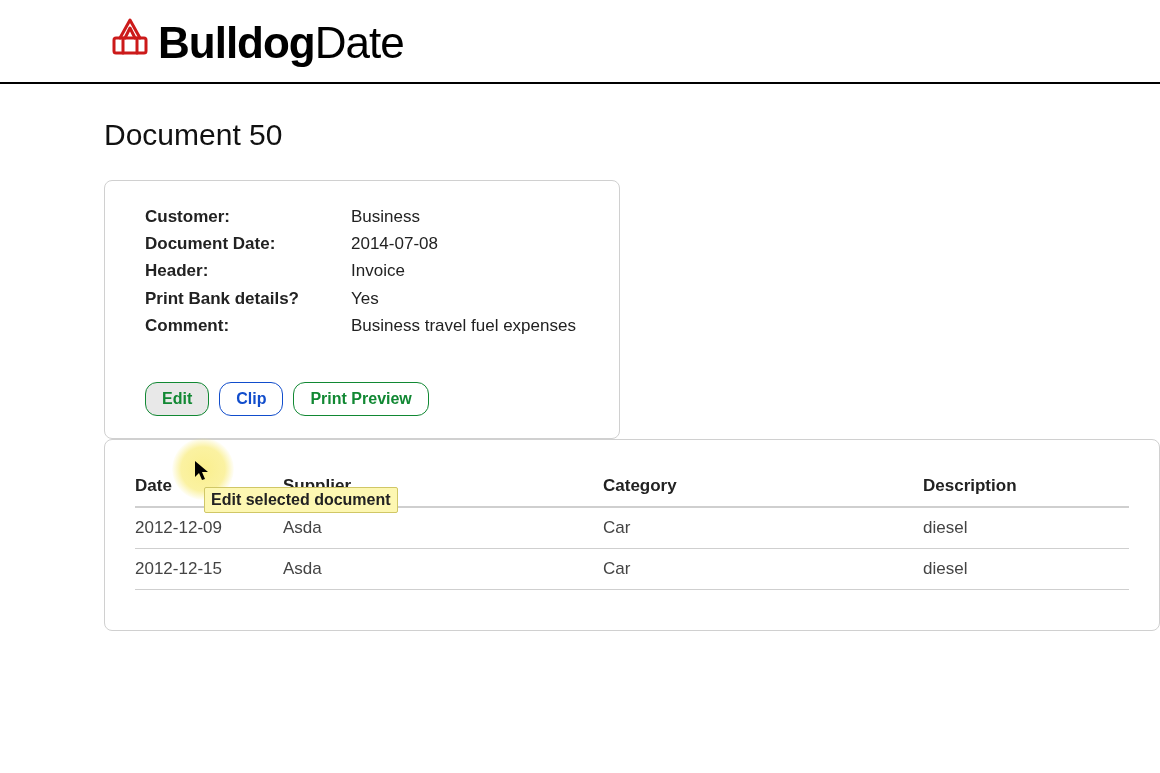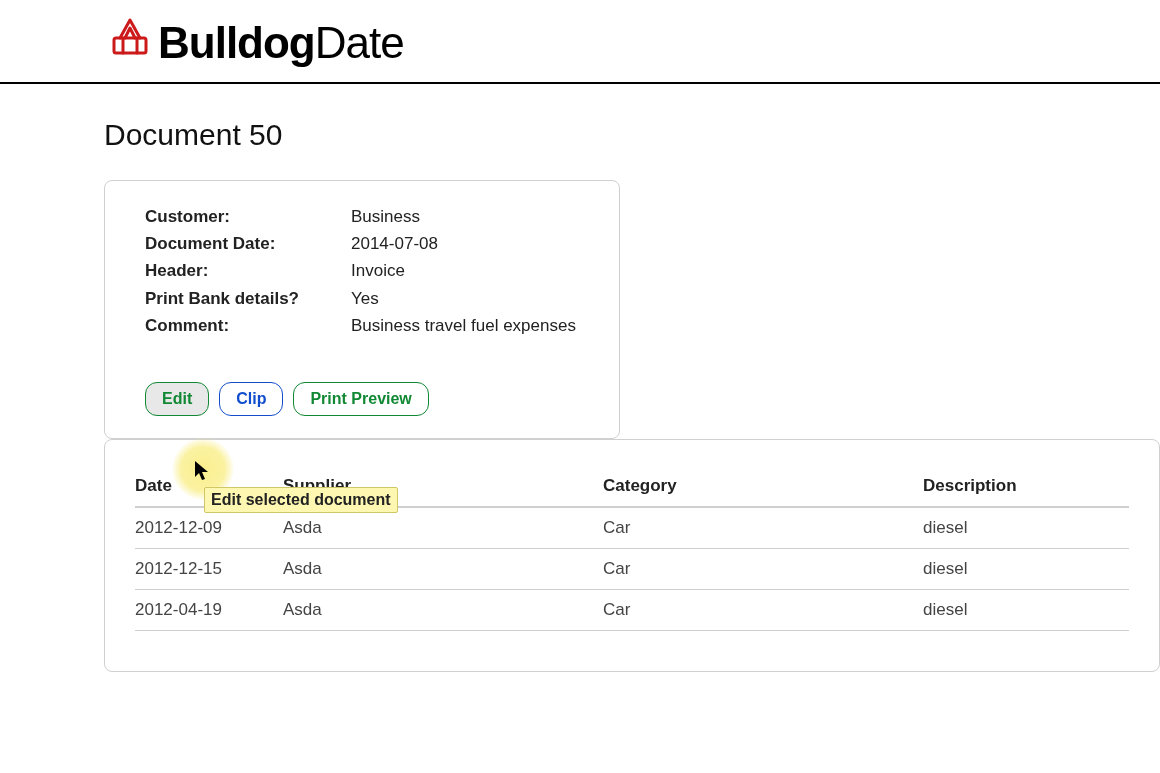--- a/index.html
+++ b/index.html
@@ -246,24 +246,18 @@
             <td class="col-sup">Asda</td>
             <td class="col-cat">Car</td>
             <td class="col-desc">diesel</td>
           </tr>
           <tr>
             <td class="col-date">2012-12-15</td>
             <td class="col-sup">Asda</td>
             <td class="col-cat">Car</td>
             <td class="col-desc">diesel</td>
           </tr>
-          <tr>
-            <td class="col-date">2012-04-19</td>
-            <td class="col-sup">Asda</td>
-            <td class="col-cat">Car</td>
-            <td class="col-desc">diesel</td>
-          </tr>
         </tbody>
       </table>
     </div>
 
   </div>
 </div>
 
 </body></html>

